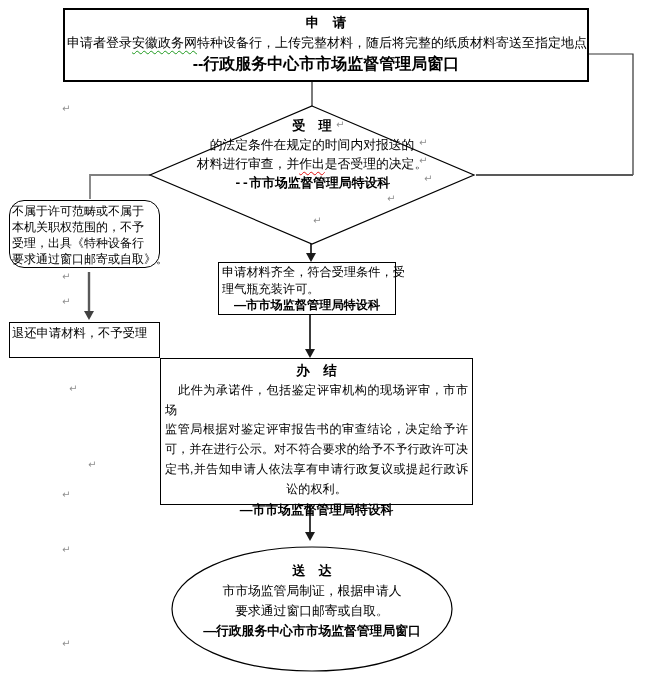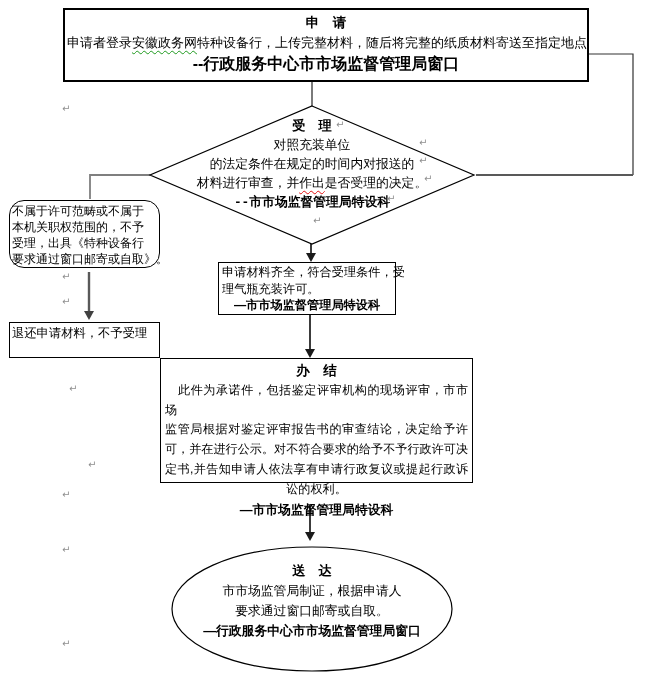--- a/index.html
+++ b/index.html
@@ -37,21 +37,21 @@
                 padding:2px 2px; font-size:12px; line-height:16px;border-radius:15px; }
   
   .return-box { left:9px; top:322px; width:151px; height:36px;
                 padding:2px 2px; font-size:12.3px; }
 
   
   .accept-box { left:218px; top:262px; width:178px; height:53px; border-width:1.5px;
                 padding:1px 3px; font-size:12.2px; line-height:16.5px; }
 
   
-  .process-box { left:160px; top:358px; width:313px; height:125px;
+  .process-box { left:160px; top:358px; width:313px; height:147px;
                  padding:2px 4px; font-size:12.1px; line-height:19.8px; }
   .process-box .title  { font-size:13.5px; text-align:center; }
   .process-box .ind    { text-indent:13px; }
   .process-box .footer { font-size:12.8px; text-align:center; }
 
   
   .ellipse-txt { left:192px; top:561px; width:240px; text-align:center;
                  font-size:12.8px; line-height:20px; }
   .ellipse-txt .title { font-size:13.2px; }
 </style>
@@ -87,21 +87,20 @@
   </svg>
 
   <div class="box app-box">
     <div class="title b nw">申　请</div>
     <div class="body"><span>申请者登录</span><span class="wg">安徽政务网</span><span>特种设备行，上传完整材料，随后将完整的纸质材料寄送至指定地点</span></div>
     <div class="footer b nw">--行政服务中心市市场监督管理局窗口</div>
   </div>
 
   <div class="txt diamond-txt">
     <div class="title b nw">受　理</div>
-    <div class="nw">对照充装单位</div>
     <div class="nw">的法定条件在规定的时间内对报送的</div>
     <div class="nw"><span>材料进行审查，并</span><span class="wr">作出</span><span>是否受理的决定。</span></div>
     <div class="b nw">--市市场监督管理局特设科</div>
   </div>
 
   <div class="box reject-box">
     <div class="nw">不属于许可范畴或不属于</div>
     <div class="nw">本机关职权范围的，不予</div>
     <div class="nw">受理，出具《特种设备行</div>
     <div class="nw">要求通过窗口邮寄或自取》。</div>

